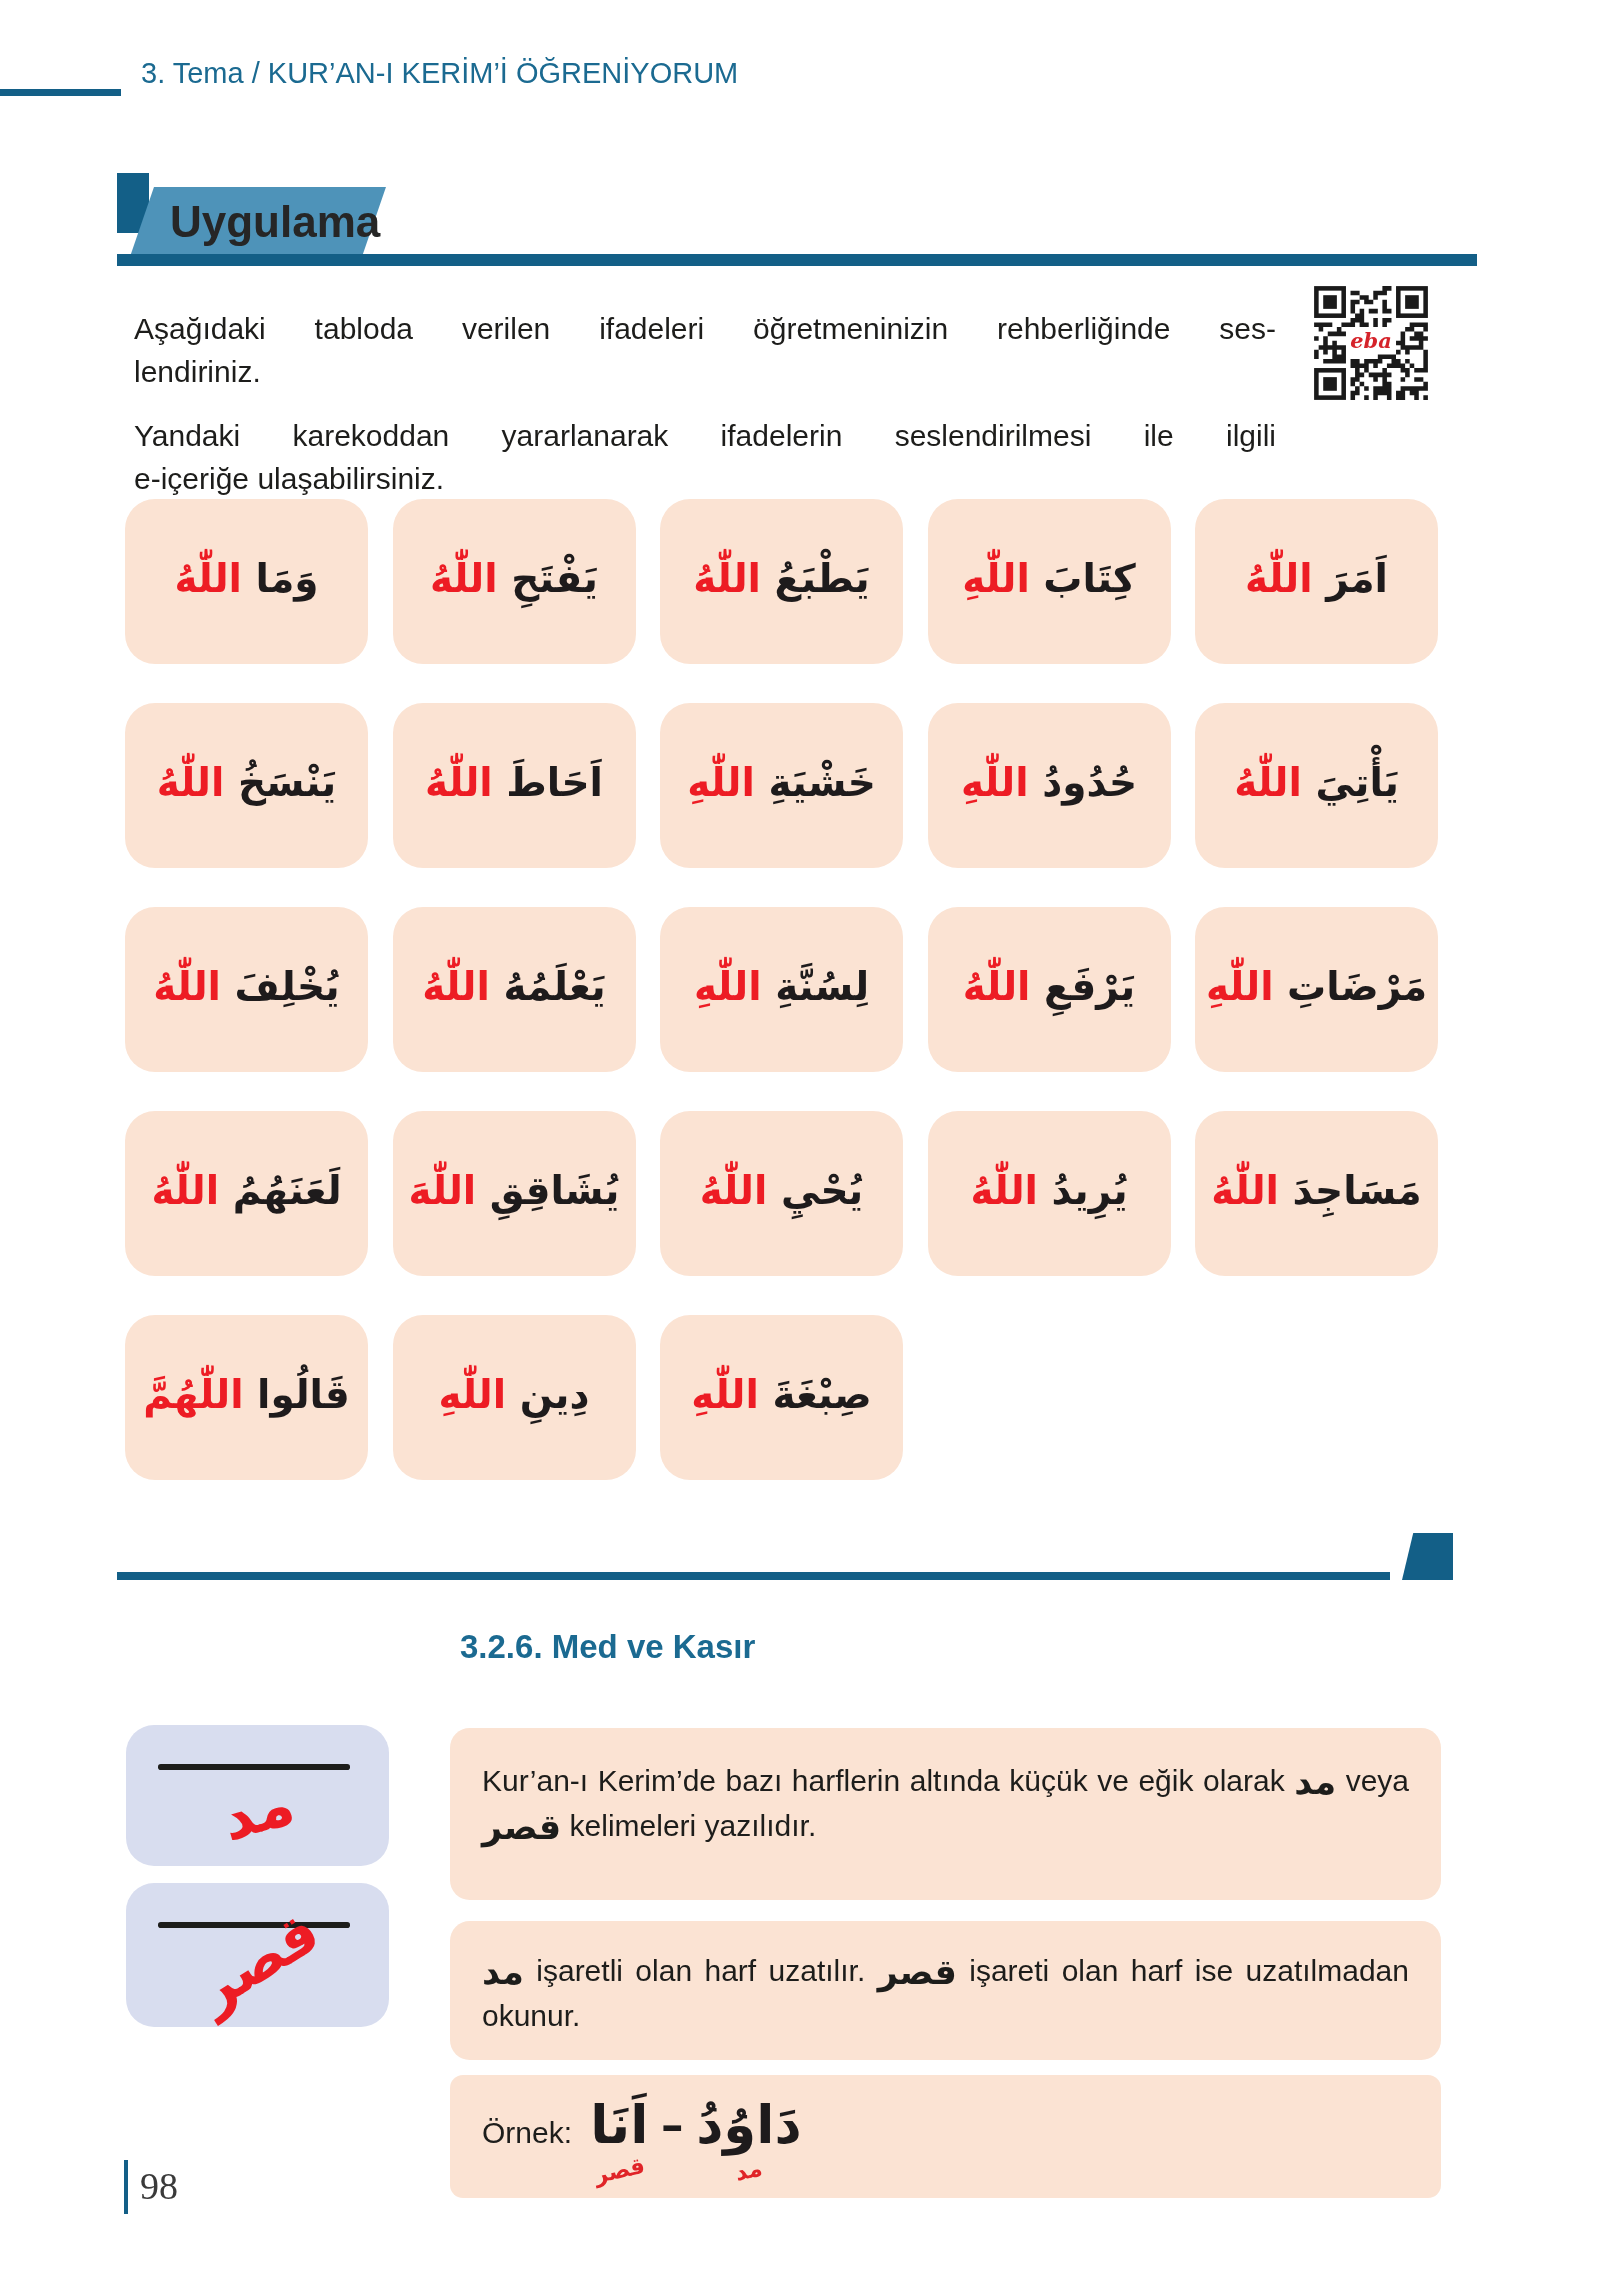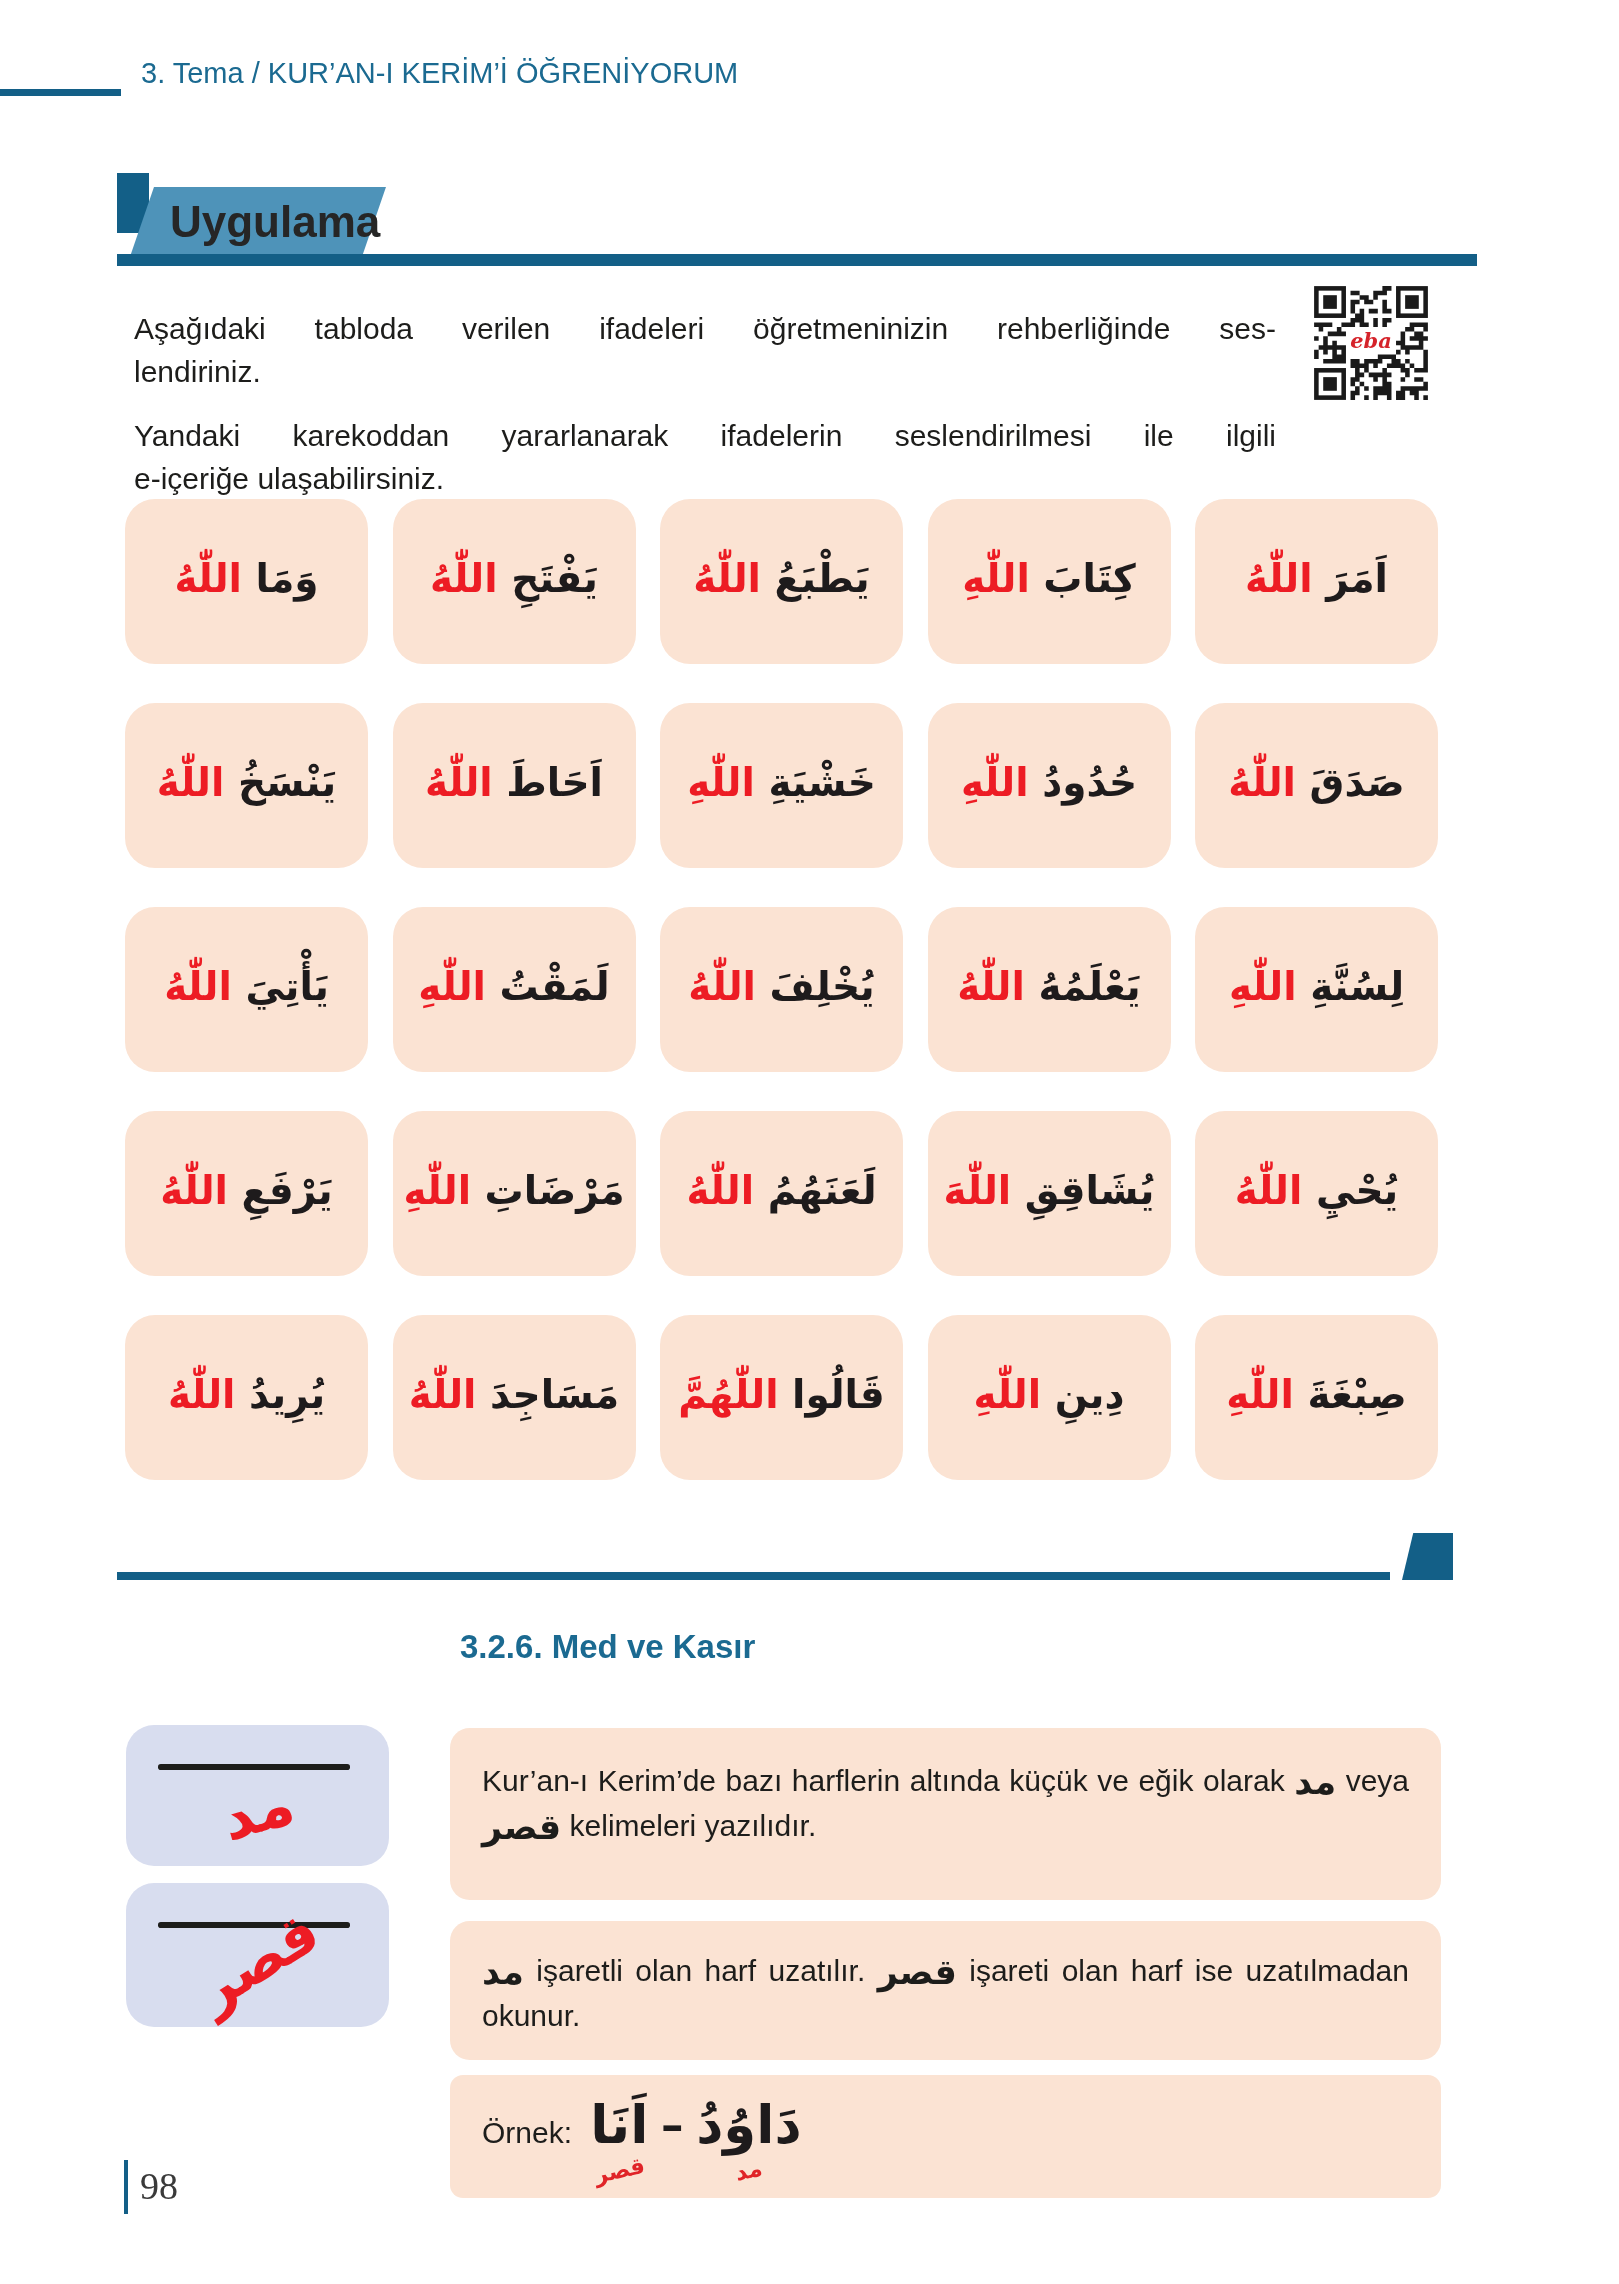--- a/index.html
+++ b/index.html
@@ -147,31 +147,25 @@
   </div>
 
   <div class="card">
     <span class="ar" dir="rtl"><span class="w">خَشْيَةِ</span> <span class="allah">اللّٰهِ</span></span>
   </div>
 
   <div class="card">
     <span class="ar" dir="rtl"><span class="w">حُدُودُ</span> <span class="allah">اللّٰهِ</span></span>
   </div>
 
-  <div class="card">
-    <span class="ar" dir="rtl"><span class="w">صَدَقَ</span> <span class="allah">اللّٰهُ</span></span>
-  </div>
 
   <div class="card">
     <span class="ar" dir="rtl"><span class="w">يَأْتِيَ</span> <span class="allah">اللّٰهُ</span></span>
   </div>
 
-  <div class="card">
-    <span class="ar" dir="rtl"><span class="w">لَمَقْتُ</span> <span class="allah">اللّٰهِ</span></span>
-  </div>
 
   <div class="card">
     <span class="ar" dir="rtl"><span class="w">يُخْلِفَ</span> <span class="allah">اللّٰهُ</span></span>
   </div>
 
   <div class="card">
     <span class="ar" dir="rtl"><span class="w">يَعْلَمُهُ</span> <span class="allah">اللّٰهُ</span></span>
   </div>
 
   <div class="card">

